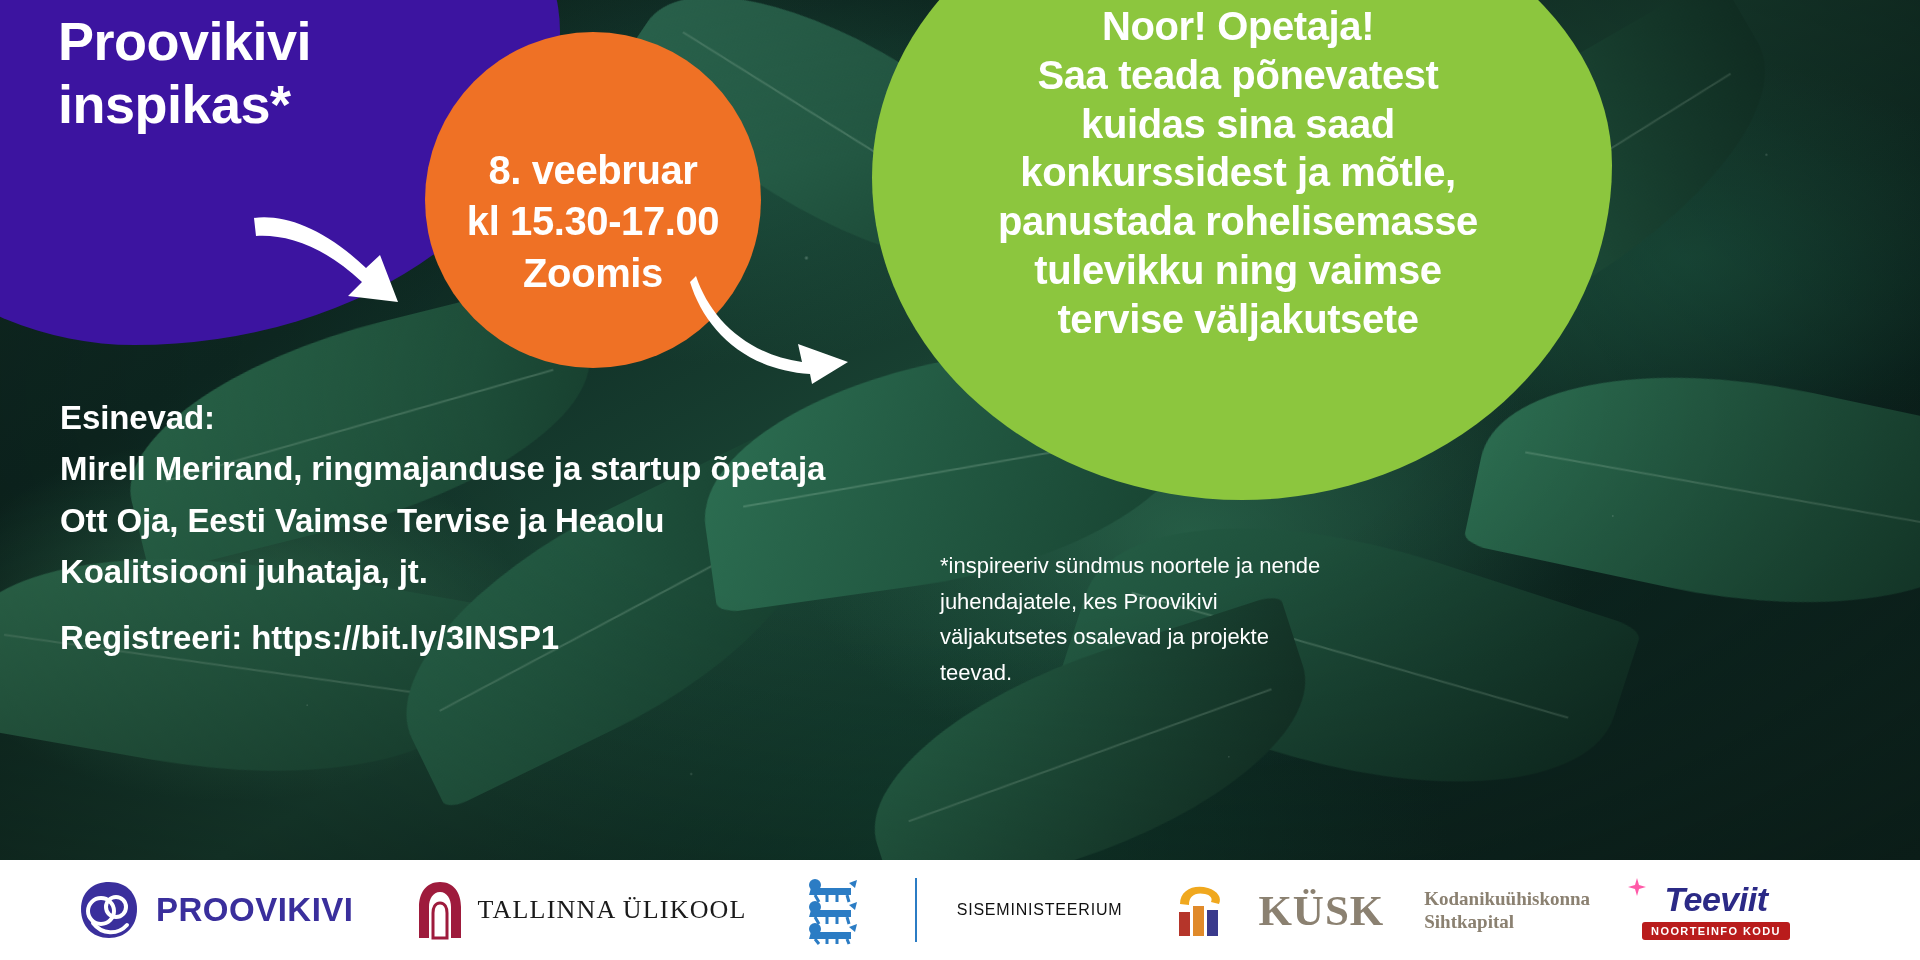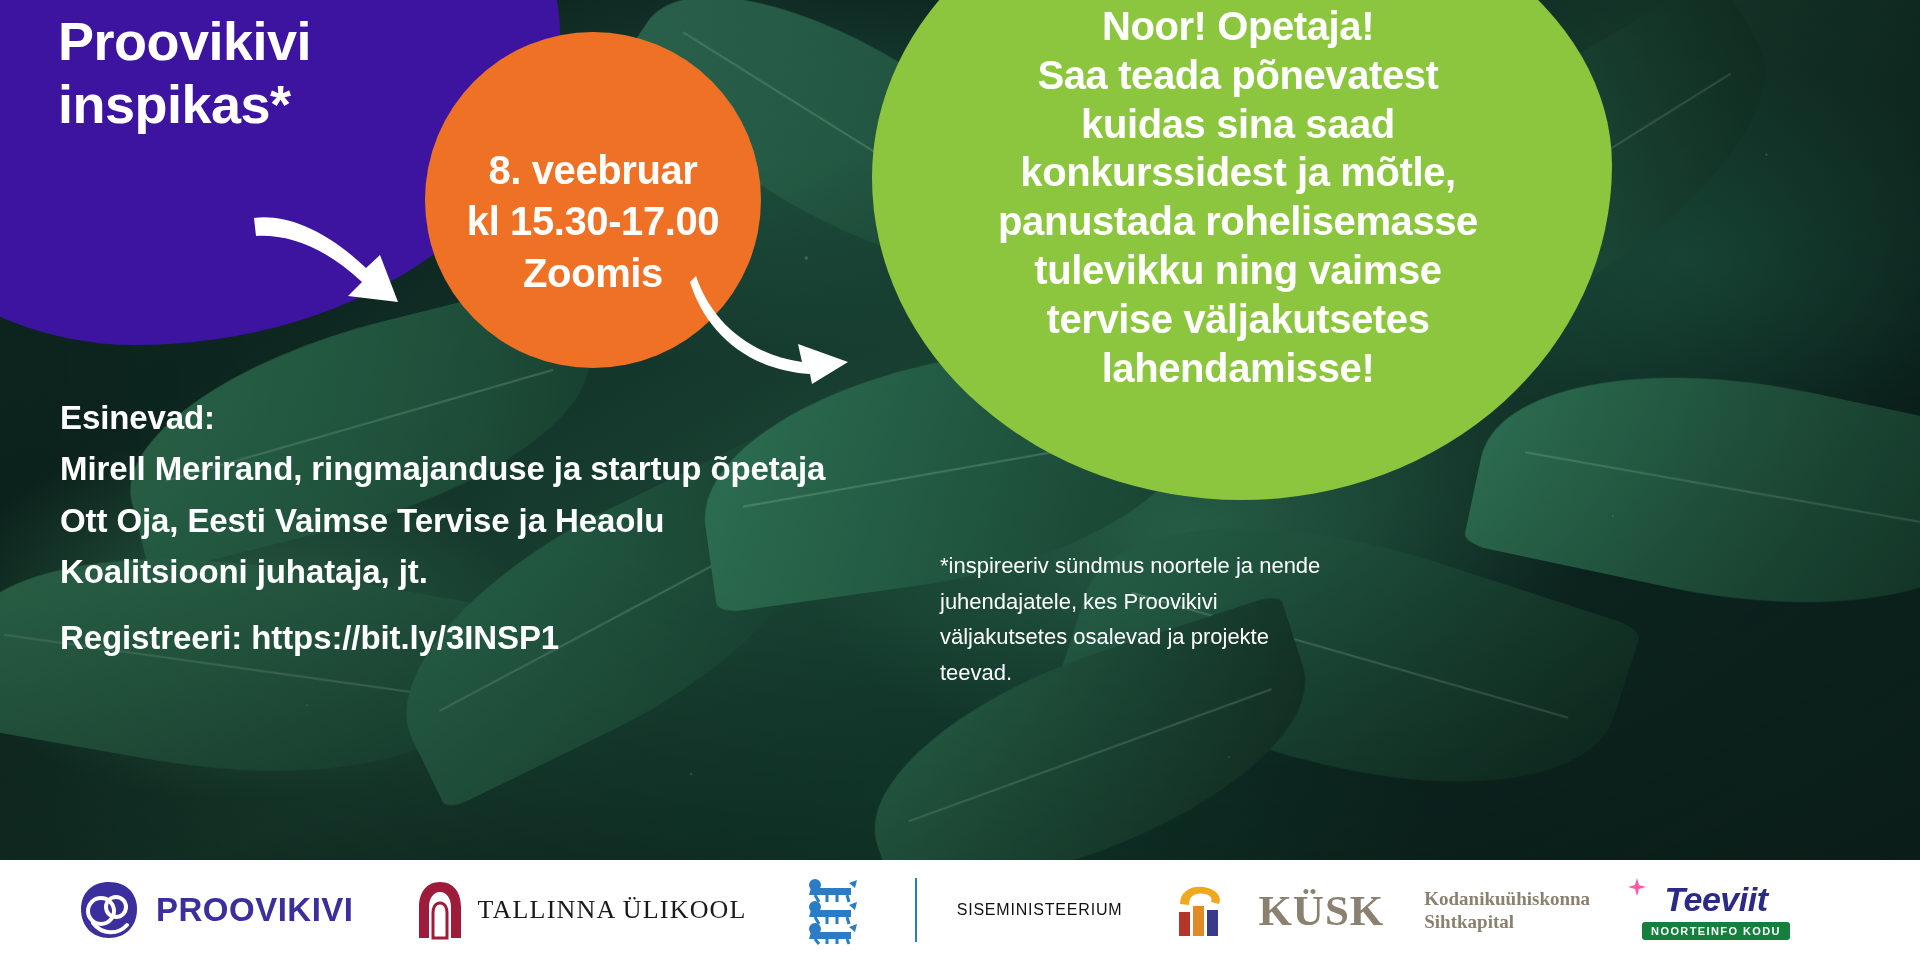--- a/index.html
+++ b/index.html
@@ -108,21 +108,21 @@
   #logo-kusk      { margin-left:52px; gap:30px; }
   #logo-teeviit   { margin-left:52px; }
 
   .pk-word { color:#3a2f9c; font-weight:700; font-size:33px; letter-spacing:.5px; }
   .tlu-word { color:#1a1a1a; font-family:"Liberation Serif", serif; font-size:26px; letter-spacing:1.2px; }
   .sm-word  { color:#111; font-size:16px; letter-spacing:.8px; }
   .kusk-word{ color:#8b8171; font-family:"Liberation Serif", serif; font-weight:700; font-size:43px; letter-spacing:1px; }
   .kusk-sub { color:#8b8171; font-family:"Liberation Serif", serif; font-weight:700; font-size:19px; line-height:1.22; }
   .divider  { width:2px; height:64px; background:#2b7cc4; margin-left:40px; }
   .tv-word  { color:#2b2a86; font-weight:700; font-size:34px; font-style:italic; letter-spacing:-.5px; }
-  .tv-sub   { background:#15803d; color:#fff; font-size:11px; font-weight:700; letter-spacing:1.4px;
+  .tv-sub   { background:#b91c1c; color:#fff; font-size:11px; font-weight:700; letter-spacing:1.4px;
               padding:3px 9px; border-radius:3px; margin-top:3px; display:inline-block; }
 </style>
 </head>
 <body>
 
 <div id="poster">
 
   <div id="bg">
     <div class="leaf" style="left:-60px;  top:60px;   width:420px; height:170px; transform:rotate(22deg);  background:linear-gradient(115deg,#2c6b50,#17402f);"></div>
     <div class="leaf" style="left:120px;  top:330px;  width:480px; height:190px; transform:rotate(-14deg); background:linear-gradient(115deg,#2f7454,#163d2d);"></div>
@@ -153,22 +153,21 @@
   </div>
 
   <div id="green-blob"></div>
   <div id="green-text">
     <div>Noor! Opetaja!</div>
     <div>Saa teada põnevatest</div>
     <div>kuidas sina saad</div>
     <div>konkurssidest ja mõtle,</div>
     <div>panustada rohelisemasse</div>
     <div>tulevikku ning vaimse</div>
-    <div>tervise väljakutsetes</div>
-    <div>lahendamisse!</div>
+    <div>tervise väljakutsete</div>
   </div>
 
   <svg id="arrow-left" class="arrow" viewBox="0 0 190 110">
     <path d="M4 8 C 34 4, 74 18, 116 58 L 130 45 L 148 92 L 98 86 L 112 72 C 74 36, 36 24, 6 26 Z"></path>
   </svg>
   <svg id="arrow-right" class="arrow" viewBox="0 0 170 115">
     <path d="M6 6 C 20 48, 56 84, 112 92 L 108 74 L 158 92 L 122 114 L 120 104 C 54 100, 14 58, 0 12 Z"></path>
   </svg>
 
   <div id="speakers">

